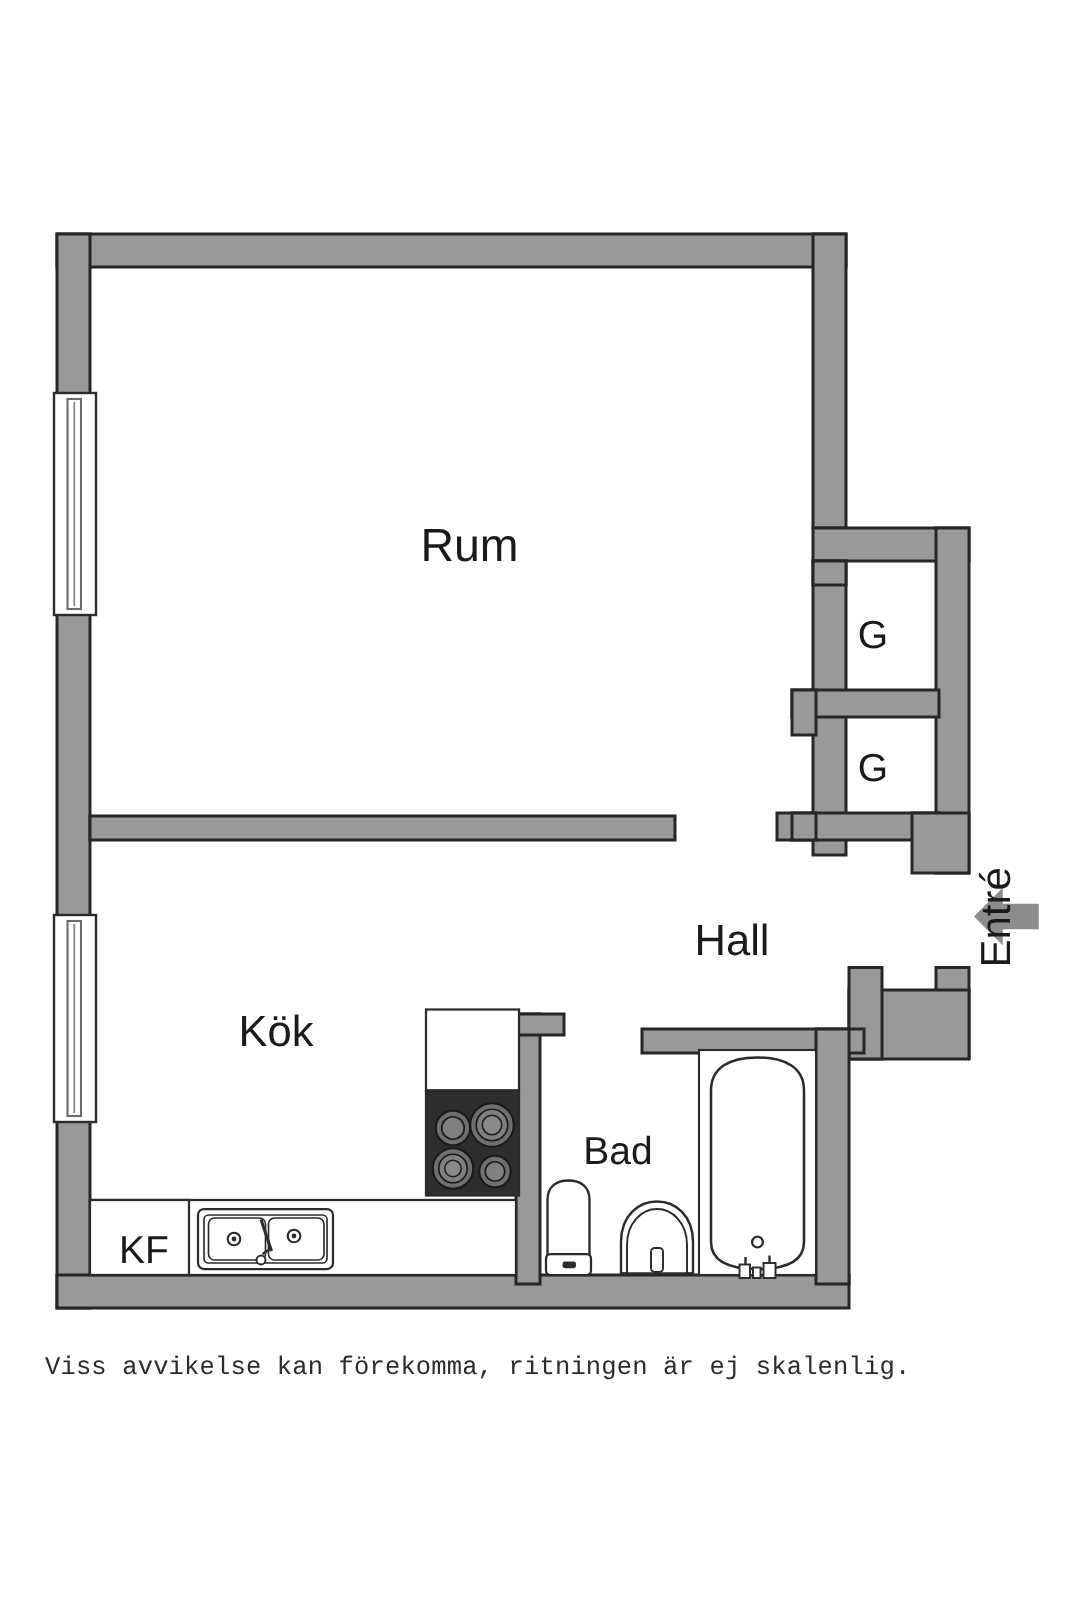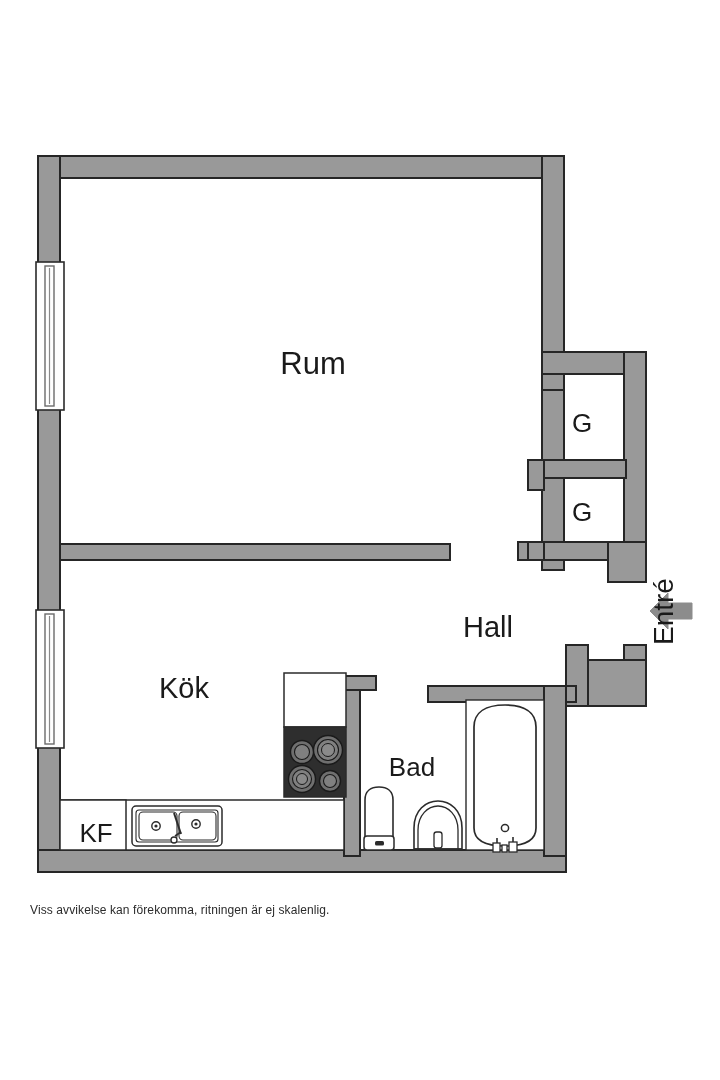--- a/index.html
+++ b/index.html
@@ -34,22 +34,22 @@
     dominant-baseline: middle;
   }
   .label-big { font-size: 31px; }
   .label-mid { font-size: 29px; }
   .label-small { font-size: 26px; }
   .label-closet { font-size: 26px; }
   .caption-text {
     position: absolute;
     left: 30px;
     top: 903px;
-    font-family: Liberation Sans, sans-serif;
-    font-size: 12px;
+    font-family: Liberation Mono, monospace;
+    font-size: 17px;
     color: #2b2b2b;
     letter-spacing: 0.1px;
     white-space: nowrap;
   }
   .entre-label {
     position: absolute;
     left: 648px;
     top: 645px;
     font-family: "Liberation Sans", sans-serif;
     font-size: 28px;

